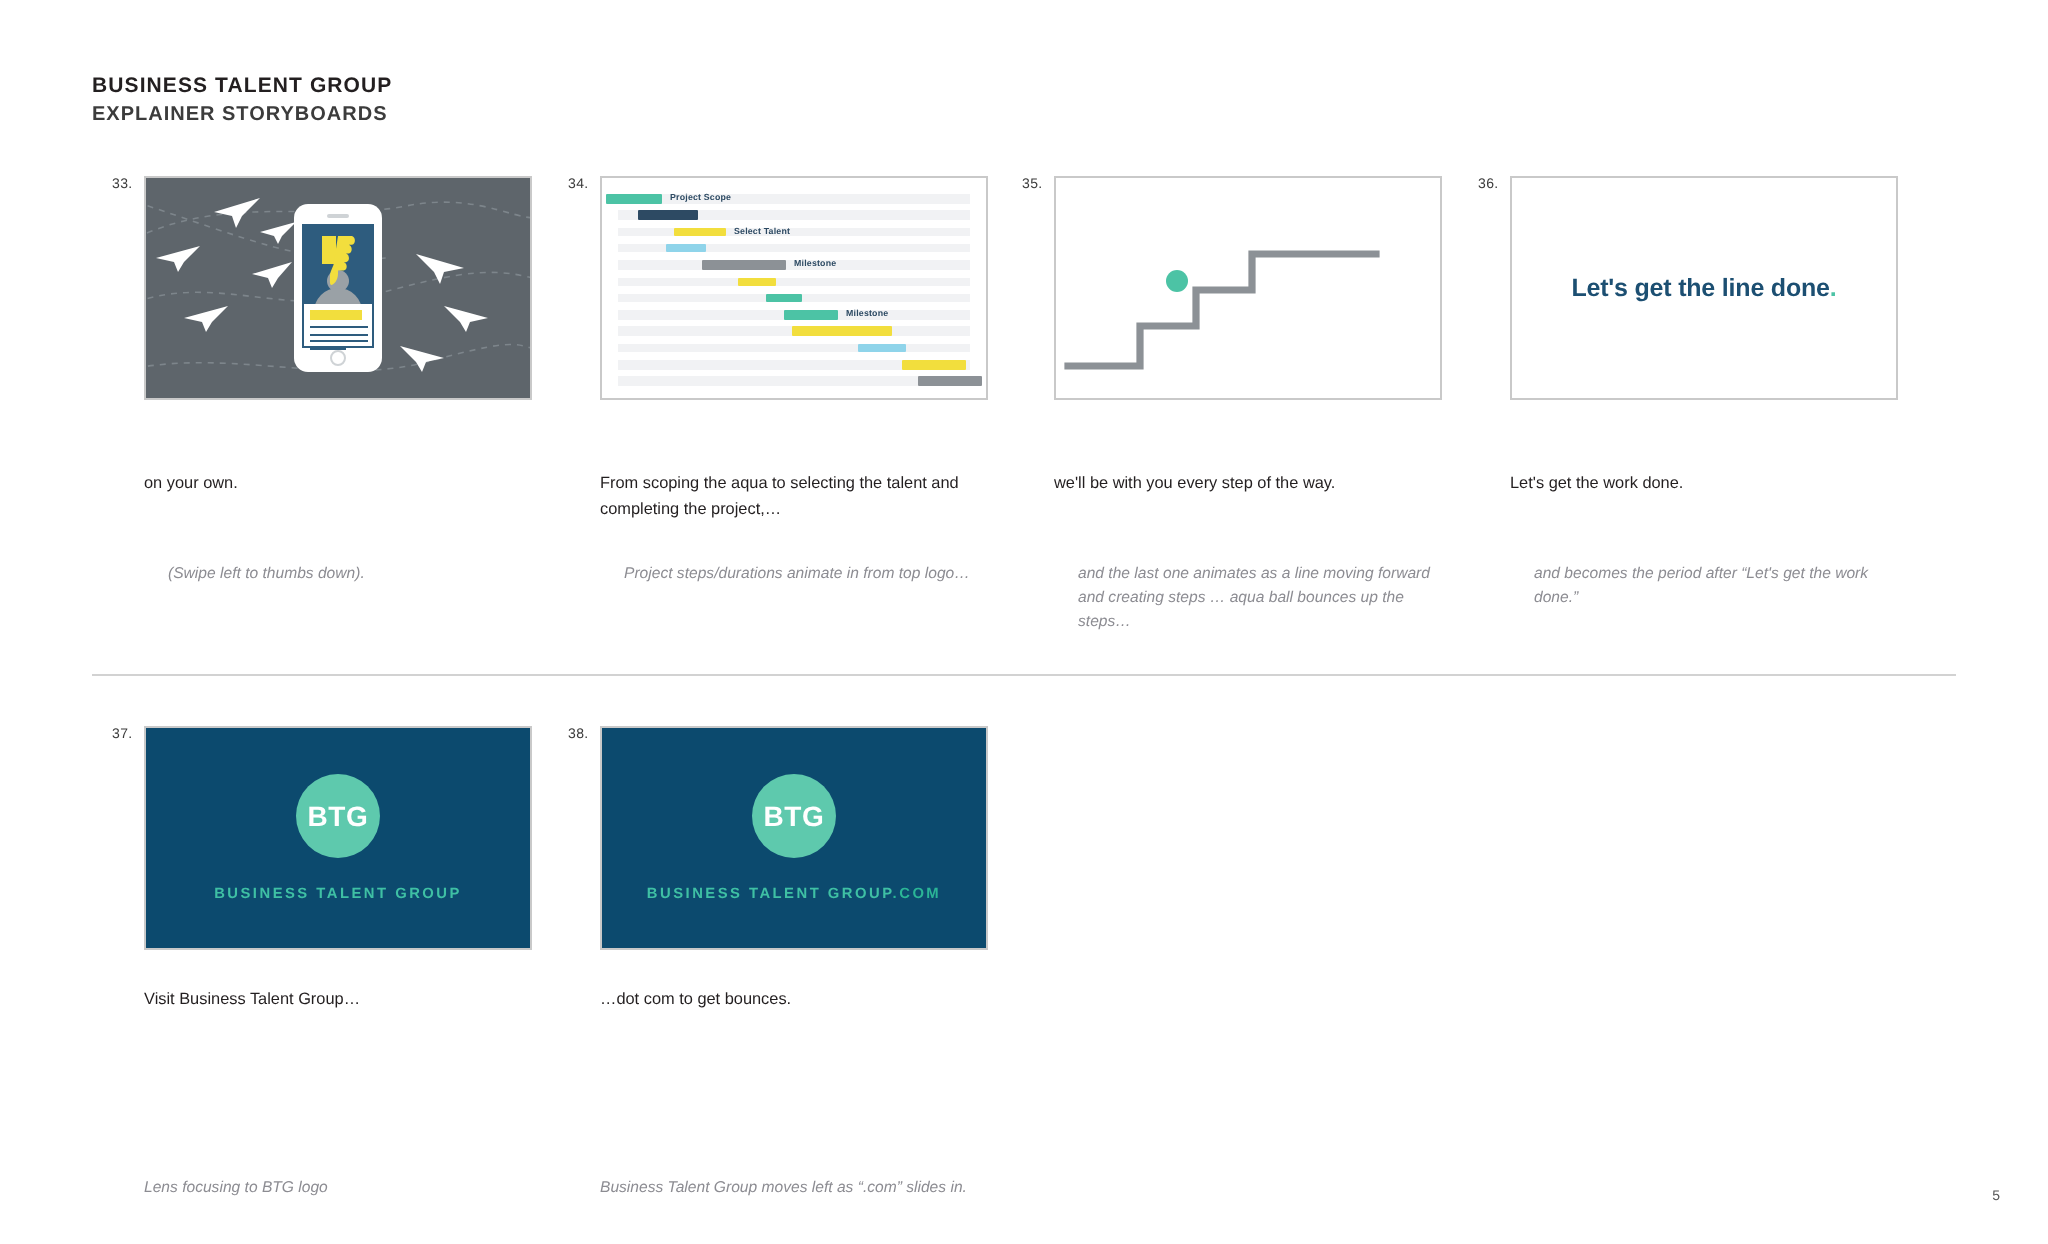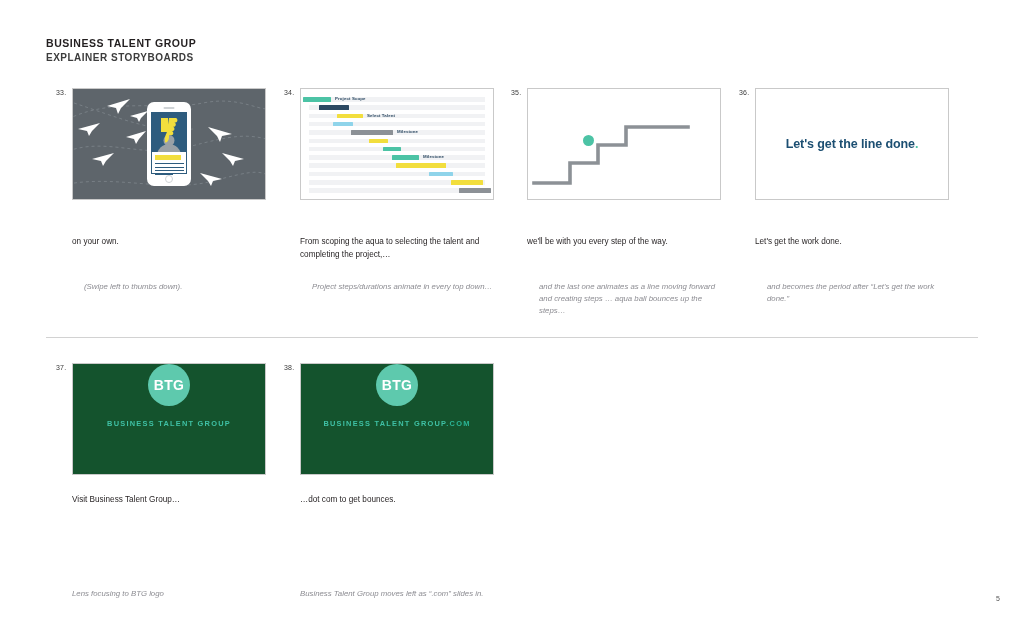--- a/index.html
+++ b/index.html
@@ -185,22 +185,22 @@
     font-size: 12.5px;
     font-weight: bold;
     color: #1c4f72;
     letter-spacing: -0.1px;
     white-space: nowrap;
   }
   .headline .dot { color: #4cc3a5; }
 
   
   .scene-logo {
-    width: 100%; height: 100%; background: #14532d;
-    display: flex; flex-direction: column; align-items: center; 
+    width: 100%; height: 100%; background: #0c4a6e;
+    display: flex; flex-direction: column; align-items: center; justify-content: center;
   }
   .logo-circle {
     width: 42px; height: 42px; border-radius: 50%;
     background: #5ec9ad;
     display: flex; align-items: center; justify-content: center;
     margin-bottom: 13px;
   }
   .logo-circle span {
     color: #ffffff;
     font-size: 14px;
@@ -317,21 +317,21 @@
             <div class="gbar" style="top: 91px; left: 150px; width: 32px; background: rgb(242, 222, 61);"></div>
             <div class="gbar" style="top: 99.3px; left: 158px; width: 32px; background: rgb(140, 145, 150);"></div>
             <div class="glabel" style="top: 8px; left: 34px;">Project Scope</div>
             <div class="glabel" style="top: 24.6px; left: 66px;">Select Talent</div>
             <div class="glabel" style="top: 41.2px; left: 96px;">Milestone</div>
             <div class="glabel" style="top: 66.1px; left: 122px;">Milestone</div>
           </div>
       </div>
     </div>
     <div class="caption cap-r1">From scoping the aqua to selecting the talent and completing the project,…</div>
-    <div class="note note-r1">Project steps/durations animate in every top down…</div>
+    <div class="note note-r1">Project steps/durations animate in from top logo…</div>
   </div>
 
   <div class="cell c2">
     <div class="panel-num">35.</div>
     <div class="frame">
       <div class="scene-steps">
         <svg width="194" height="112" viewBox="0 0 194 112" style="position:absolute;left:0;top:0;">
           <polyline points="6,94 42,94 42,74 70,74 70,56 98,56 98,38 160,38" fill="none" stroke="#8c9196" stroke-width="3.6" stroke-linecap="square" stroke-linejoin="miter"></polyline>
         </svg>
         <div class="ball"></div>

